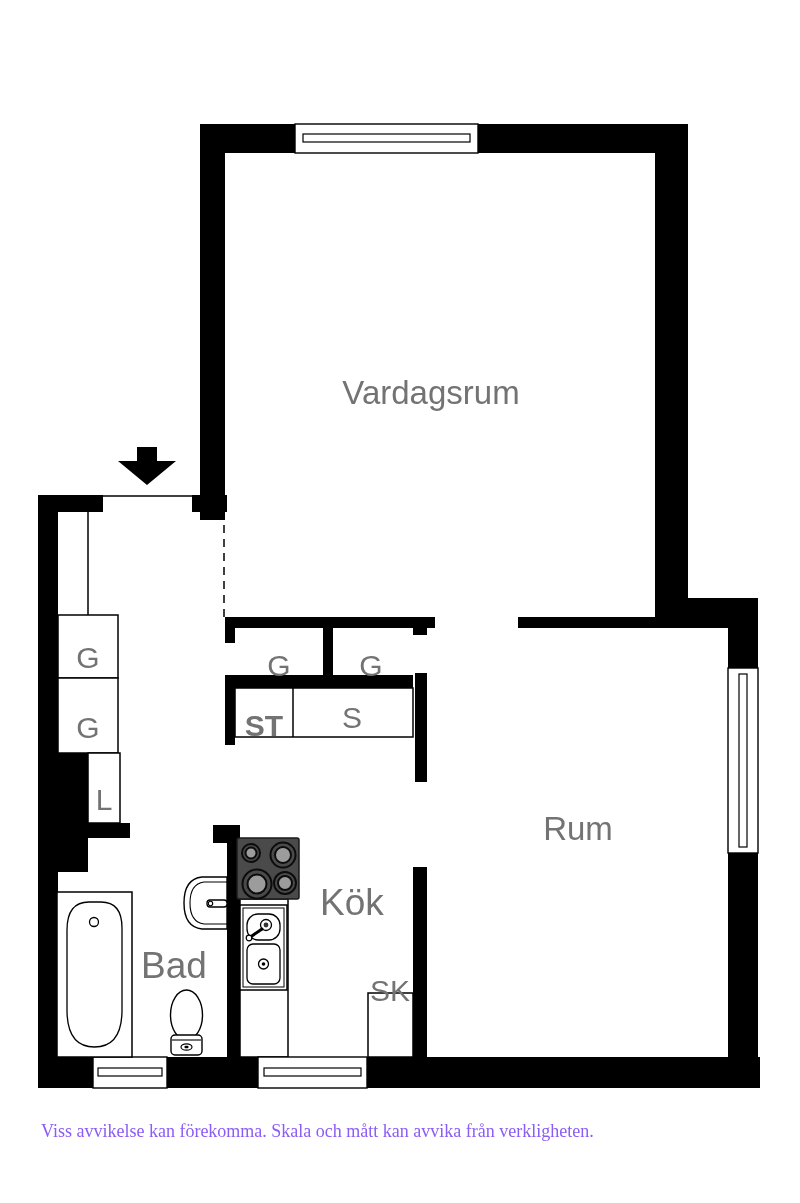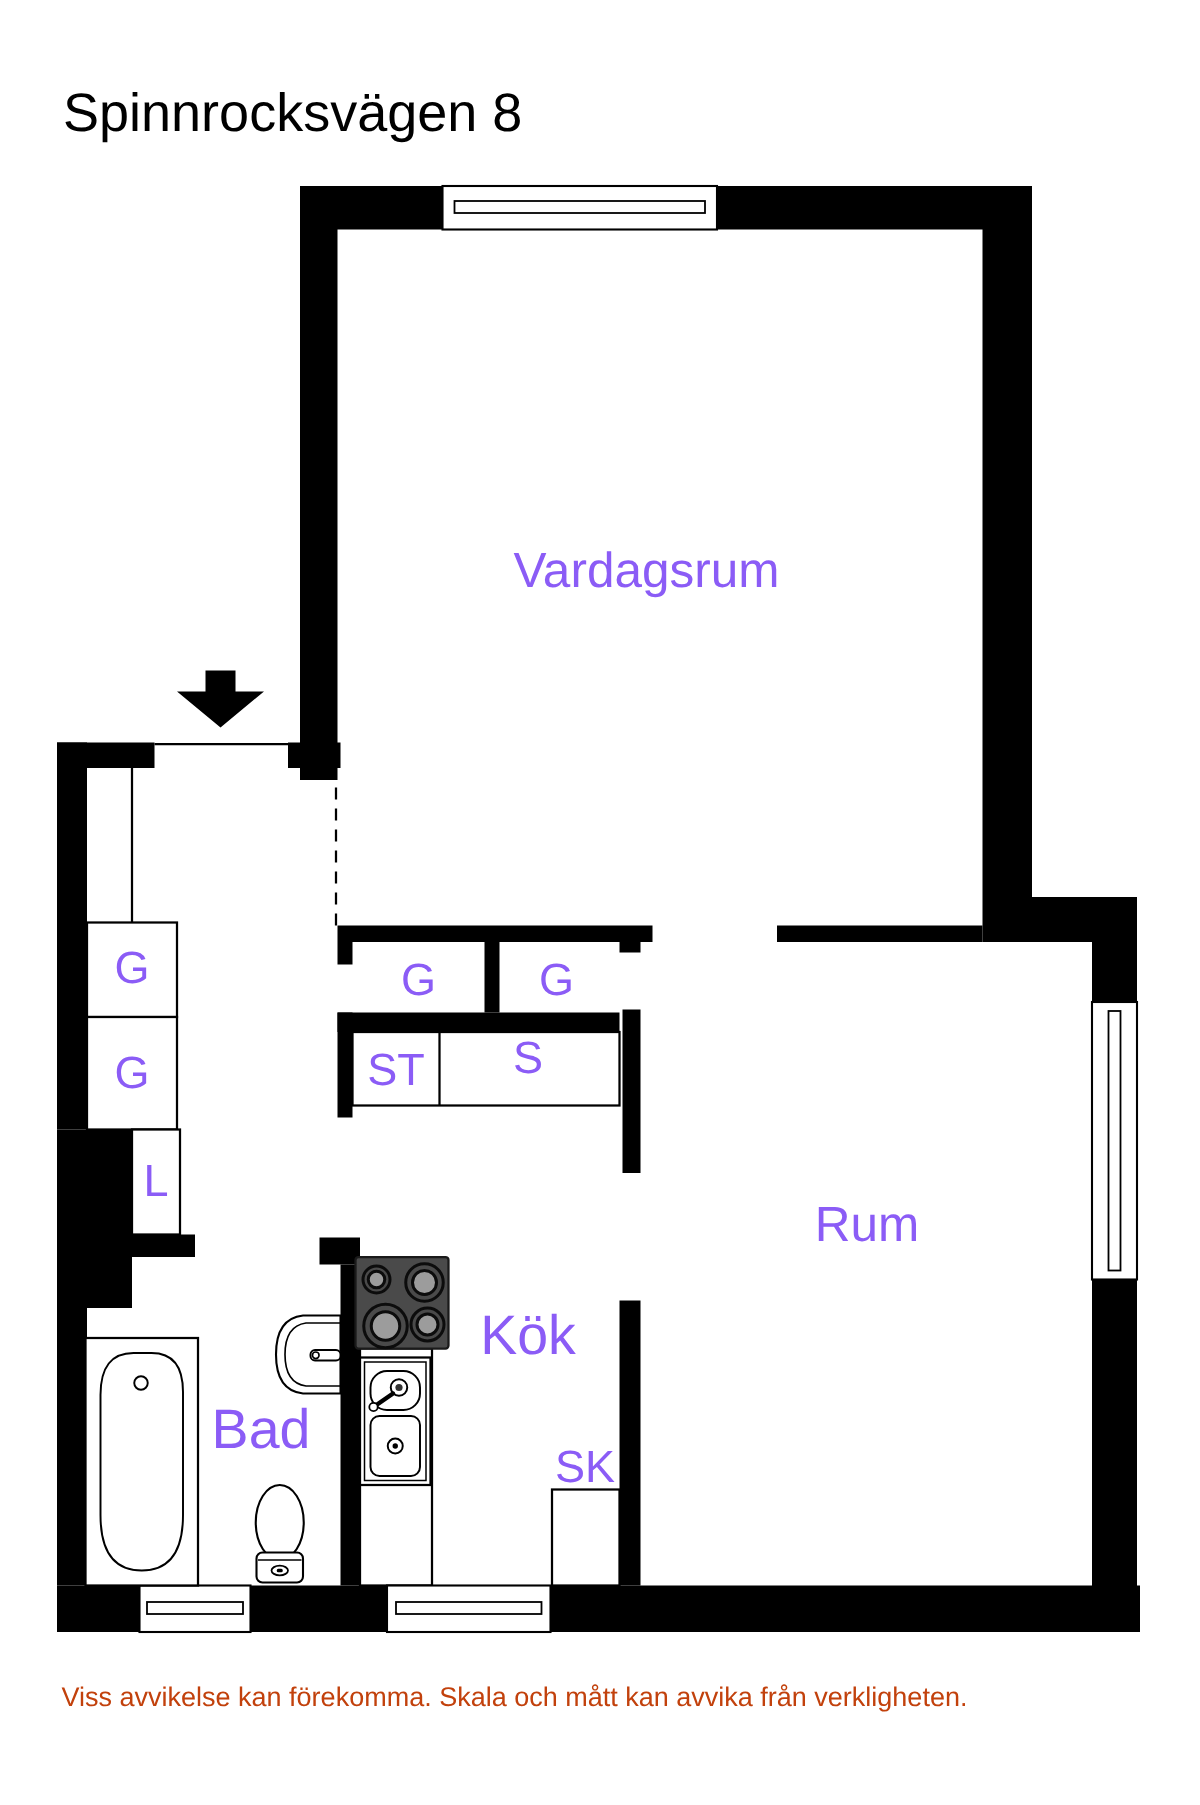--- a/index.html
+++ b/index.html
@@ -9,41 +9,41 @@
     background:#ffffff;
     font-family:"Liberation Sans", sans-serif;
     color:#000;
     overflow:hidden;
   }
   .plan-svg{position:absolute;left:0;top:0;}
   .lbl{
     position:absolute;
     transform:translate(-50%,-50%);
     white-space:nowrap;
-    color:#8b5cf6;
+    color:#737373;
     line-height:1;
+    margin-top:12px;
   }
   .room-lbl{font-size:33px;}
   .room-lbl-sm{font-size:37px;}
   .closet-lbl{font-size:30px;}
   .title{
     position:absolute;left:42px;top:54px;
     font-size:36px;color:#000;white-space:nowrap;
   }
   .disclaimer{
     position:absolute;left:41px;top:1121px;
-    font-size:18px;color:#c2410c;white-space:nowrap;
+    font-size:18px;color:#8b5cf6;white-space:nowrap;font-family:Liberation Serif, serif;
   }
 </style>
 </head>
 <body>
 
 <div class="page">
 
-  <div class="title">Spinnrocksvägen 8</div>
 
   <svg class="plan-svg" width="800" height="1203" viewBox="0 0 800 1203">
 
     <g fill="#000000">
 
       <rect x="200" y="124" width="95" height="29"></rect>
       <rect x="478" y="124" width="210" height="29"></rect>
       <rect x="200" y="124" width="25" height="396"></rect>
       <rect x="655" y="124" width="33" height="474"></rect>
       <rect x="655" y="598" width="103" height="30"></rect>
@@ -165,19 +165,19 @@
   <div class="lbl room-lbl" style="left:431px;top:380px;">Vardagsrum</div>
   <div class="lbl room-lbl" style="left:578px;top:816px;">Rum</div>
   <div class="lbl room-lbl-sm" style="left:352px;top:890px;">Kök</div>
   <div class="lbl room-lbl-sm" style="left:174px;top:953px;">Bad</div>
 
   <div class="lbl closet-lbl" style="left:88px;top:646px;">G</div>
   <div class="lbl closet-lbl" style="left:88px;top:716px;">G</div>
   <div class="lbl closet-lbl" style="left:104px;top:788px;">L</div>
   <div class="lbl closet-lbl" style="left:279px;top:654px;">G</div>
   <div class="lbl closet-lbl" style="left:371px;top:654px;">G</div>
-  <div class="lbl closet-lbl" style="left:264px;top:714px;">ST</div>
+  <div class="lbl closet-lbl" style="left:264px;top:714px;font-weight:bold;">ST</div>
   <div class="lbl closet-lbl" style="left:352px;top:706px;">S</div>
   <div class="lbl closet-lbl" style="left:390px;top:979px;">SK</div>
 
   <div class="disclaimer">Viss avvikelse kan förekomma. Skala och mått kan avvika från verkligheten.</div>
 
 </div>
 
 </body></html>

